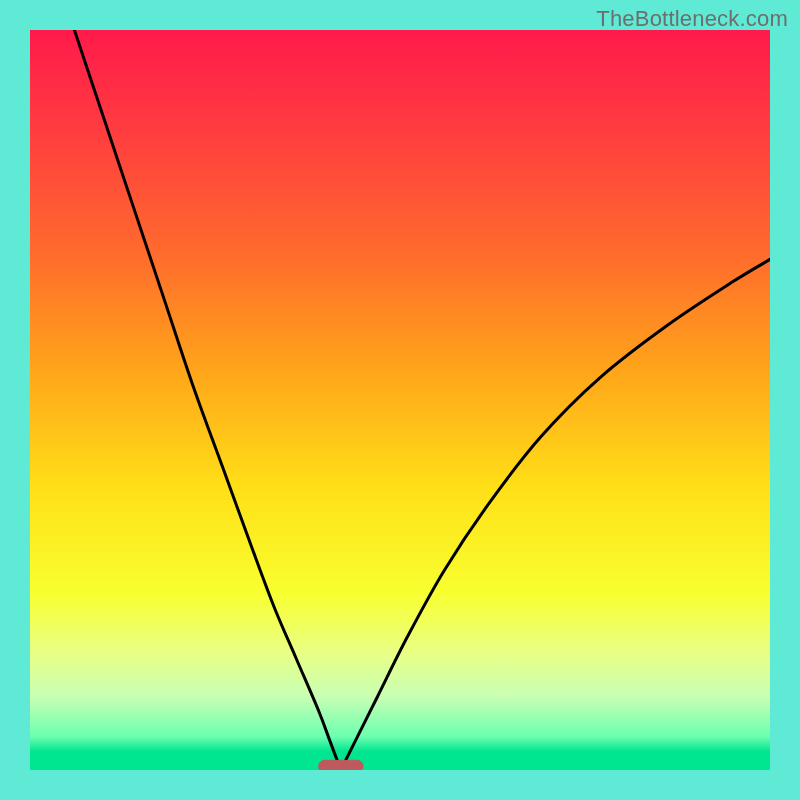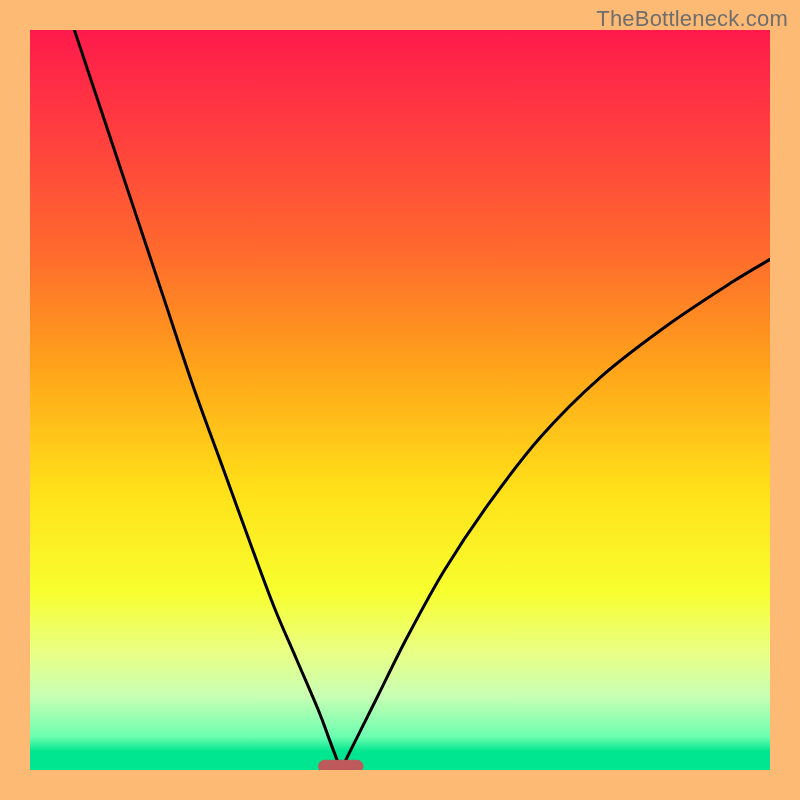--- a/index.html
+++ b/index.html
@@ -8,21 +8,21 @@
     width: 800px;
     height: 800px;
     overflow: hidden;
     background: #000;
     font-family: Arial, Helvetica, sans-serif;
   }
   .frame {
     position: relative;
     width: 800px;
     height: 800px;
-    background: #fdba74;
+    background: #5eead4;
   }
   .plot {
     position: absolute;
     left: 30px;
     top: 30px;
     width: 740px;
     height: 740px;
     box-sizing: border-box;
   }
   .watermark {

